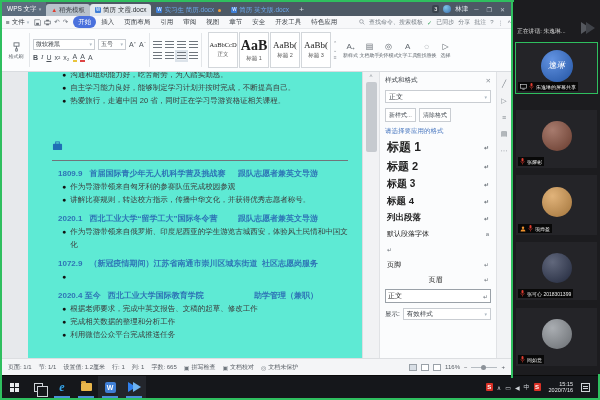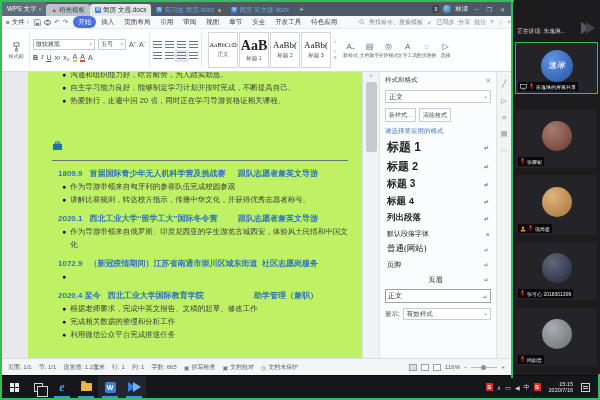--- a/index.html
+++ b/index.html
@@ -69,21 +69,21 @@
   .g-cell:nth-child(4) .g-prev { font-size:9px; }
   .g-name { font-size:5.5px; color:#555; margin-top:2px; }
   .g-scroll { width:8px; display:flex; flex-direction:column; align-items:center; justify-content:center; gap:1px; color:#868c93; font-size:5px; }
   #tool-buttons { display:flex; align-items:center; gap:2px; margin-left:3px; }
   .tool { width:17px; display:flex; flex-direction:column; align-items:center; gap:1px; }
   .tool .ic { font-size:8px; color:#5f666d; line-height:9px; }
   .tool .lb { font-size:5px; color:#5f666d; white-space:nowrap; }
 
   
   #docarea { position:absolute; left:0; top:70px; width:377px; bottom:17px; background:#e7e9ec; overflow:hidden; }
-  #page { position:absolute; left:26px; top:0; width:334px; height:100%; background:#bef264; overflow:hidden; padding:0 10px 0 16px; }
+  #page { position:absolute; left:26px; top:0; width:334px; height:100%; background:#5eead4; overflow:hidden; padding:0 10px 0 16px; }
   .dbullet { display:flex; gap:4px; font-size:7.5px; line-height:13px; color:#3c3c3c; margin-left:18px; }
   .dbullet .dot { font-size:7px; color:#111; }
   .sec-head { display:flex; align-items:center; gap:5px; margin:30px 4px 0 8px; padding-bottom:5px; border-bottom:1.5px solid #70757a; }
   .sec-title { font-size:10.5px; font-weight:bold; color:#1f4e79; letter-spacing:1px; }
   .entry { display:flex; align-items:baseline; font-size:8px; font-weight:bold; color:#2e75b6; margin:6px 0 0 14px; line-height:13px; white-space:nowrap; }
   .entry .period { margin-right:7px; flex:none; }
   .entry .role { margin-left:auto; margin-right:34px; flex:none; }
   #doc-scroll { position:absolute; left:360px; top:0; width:17px; height:100%; background:#f1f2f4; border-left:1px solid #dcdee1; }
   #doc-scroll .arr { display:block; text-align:center; color:#8b9198; font-size:6px; line-height:8px; }
   #doc-thumb { position:absolute; left:3px; top:10px; width:11px; height:70px; background:#c6cacf; border-radius:2px; }
@@ -457,21 +457,20 @@
           </div>
           <div class="sp-item">
             <span class="nm">列出段落</span>
             <span class="mk">↵</span>
           </div>
           <div class="sp-item">
             <span class="nm">默认段落字体</span>
             <span class="mk">a</span>
           </div>
           <div class="sp-item">
-            <span class="nm">普通(网站)</span>
             <span class="mk">↵</span>
           </div>
           <div class="sp-item">
             <span class="nm">页脚</span>
             <span class="mk">↵</span>
           </div>
           <div class="sp-item">
             <span class="nm">页眉</span>
             <span class="mk">↵</span>
           </div>

